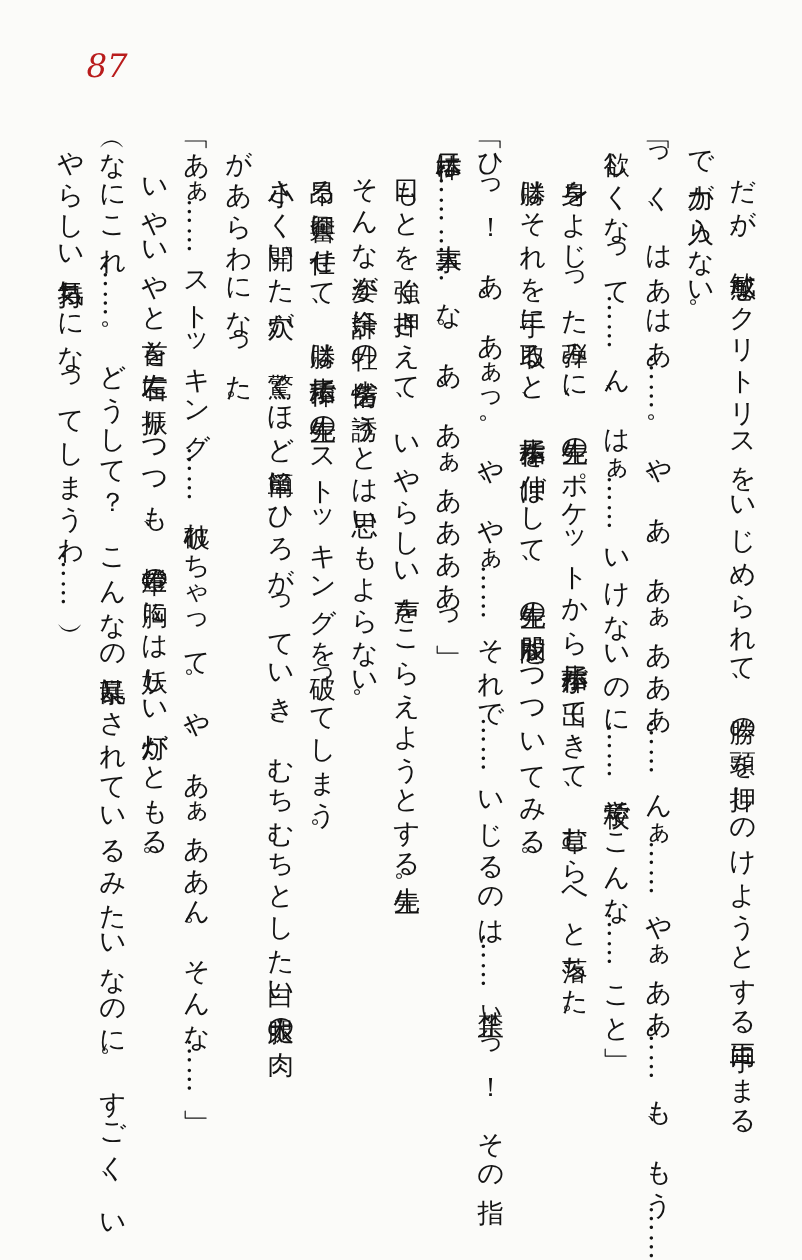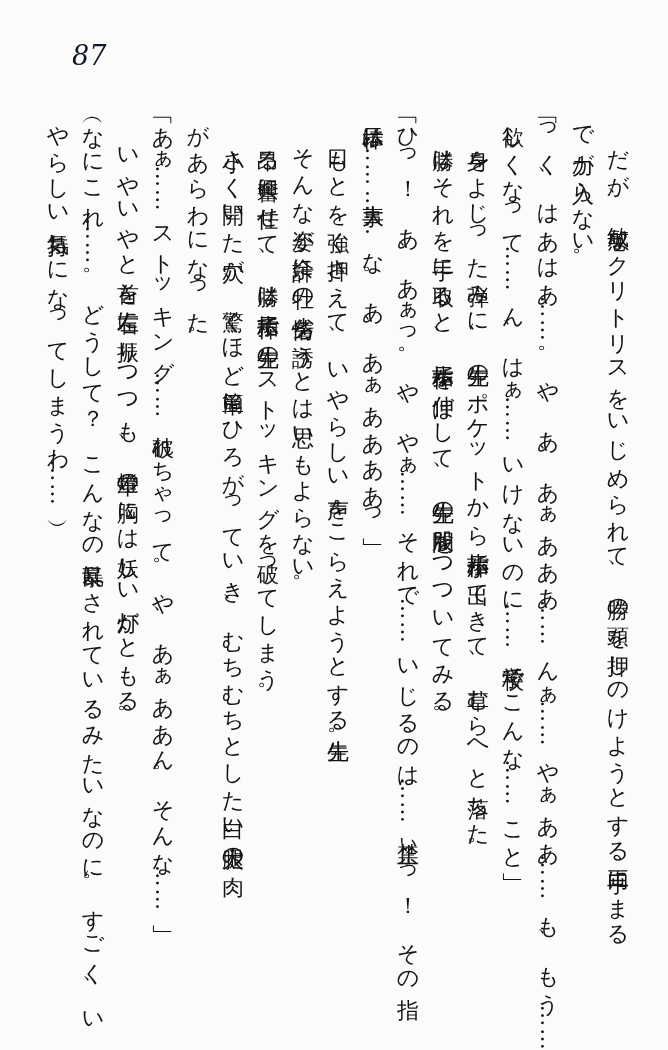--- a/index.html
+++ b/index.html
@@ -14,21 +14,21 @@
     background: #fbfbf9;
     overflow: hidden;
     font-family: "DejaVu Serif", "Liberation Serif", serif;
   }
   .page-number {
     position: absolute;
     top: 40px;
     left: 72px;
     font-style: italic;
     font-size: 27px;
-    color: #0f172a;
+    color: #b91c1c;
     font-family: "DejaVu Serif", "Liberation Serif", serif;
   }
   .text-block {
     position: absolute;
     top: 110px;
     right: 32px;
     height: 922px;
     writing-mode: vertical-rl;
     text-orientation: mixed;
     font-size: 22px;

